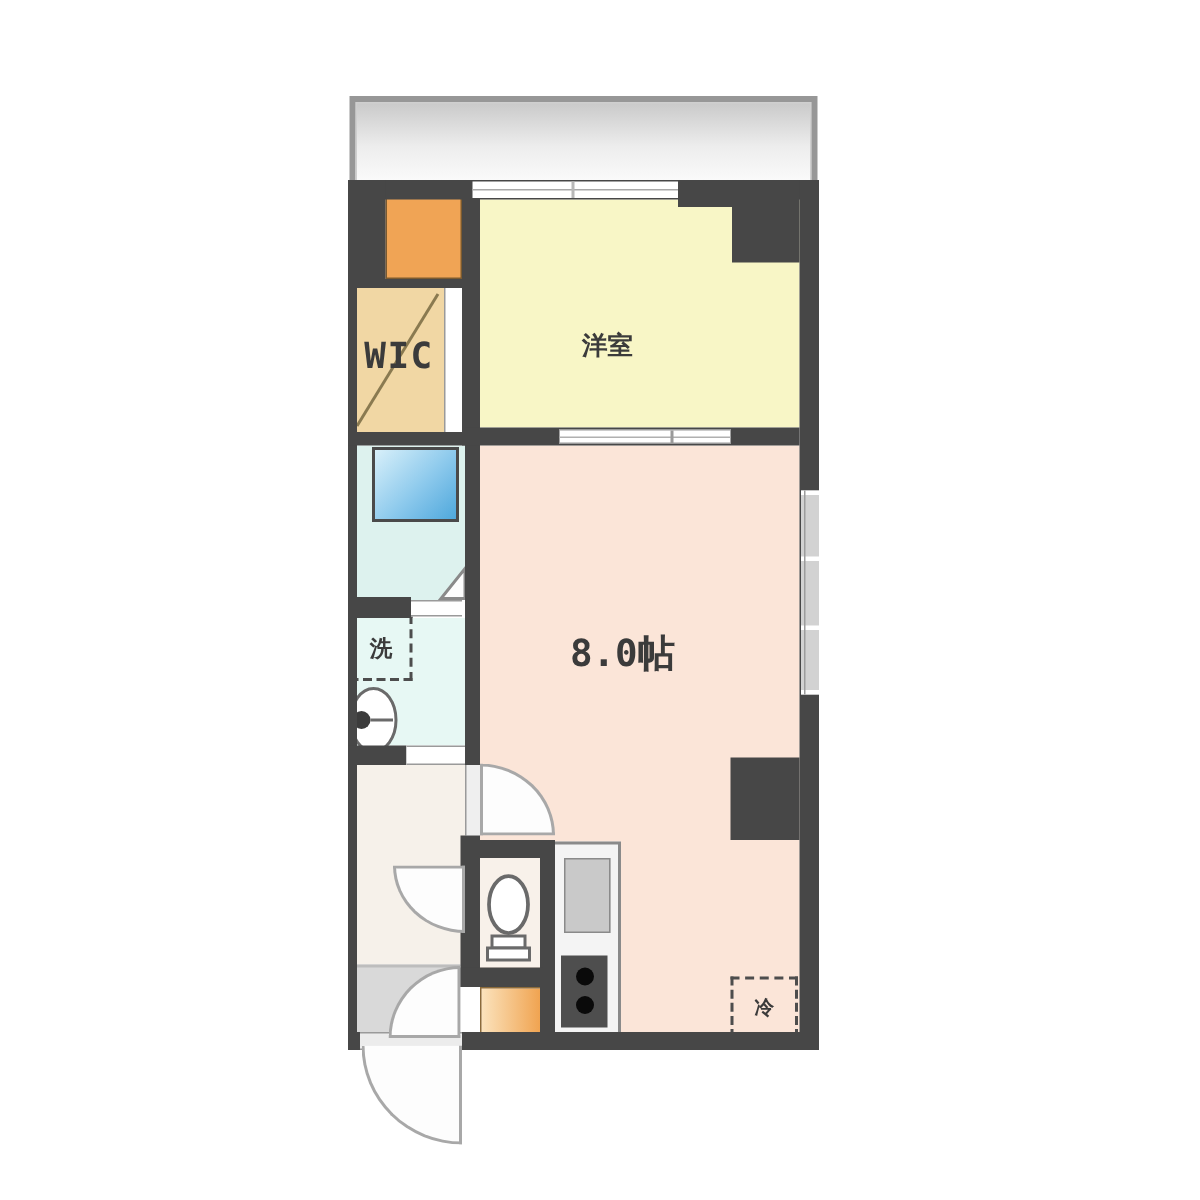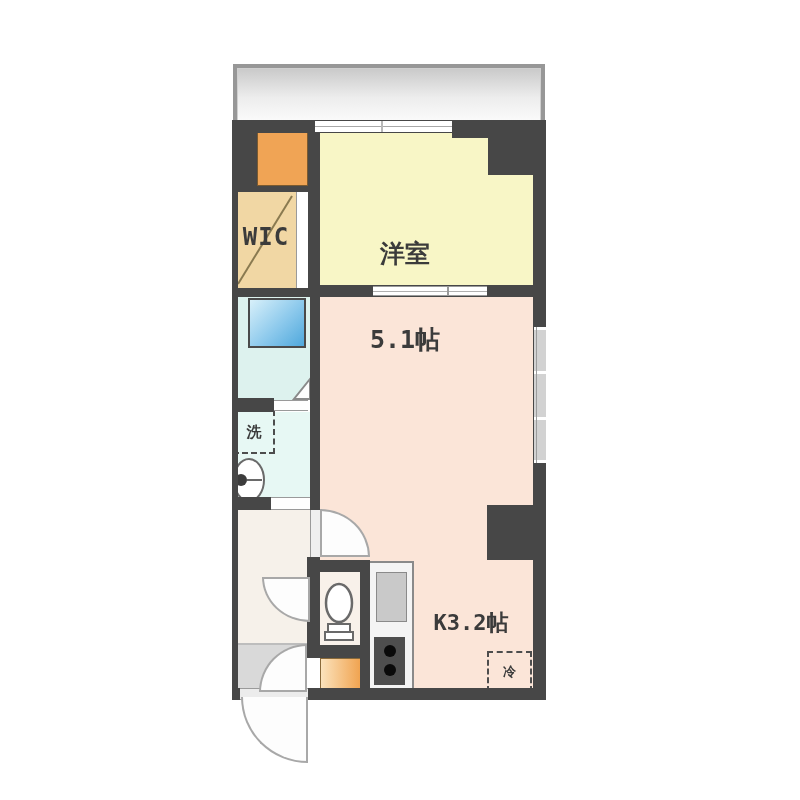--- a/index.html
+++ b/index.html
@@ -109,22 +109,21 @@
     <div style="position:absolute;left:2px;top:0;width:1px;height:136px;background:#9c9c9c;"></div>
   </div>
 
   <div class="opening" style="left:240px;top:688px;width:68px;height:12px;background:#ececec;"></div>
 
   <div class="arc" style="left:320px;top:509px;width:50px;height:48px;border-radius:0 100% 0 0;"></div>
   <div class="arc" style="left:262px;top:577px;width:48px;height:45px;border-radius:0 0 0 100%;"></div>
   <div class="arc" style="left:259px;top:644px;width:48px;height:48px;border-radius:100% 0 0 0;"></div>
   <div class="arc" style="left:241px;top:697px;width:67px;height:66px;border-radius:0 0 0 100%;border-top:none;"></div>
 
-  <div class="label" style="left:330px;top:182px;width:150px;font-size:25px;">
+  <div class="label" style="left:330px;top:182px;width:150px;font-size:17px;font-family:Liberation Serif, serif;">
     <div>洋室</div>
-    <div>5.1帖</div>
   </div>
   <div class="label" style="left:340px;top:364px;width:150px;font-size:25px;">
+    <div>8.0帖</div>
   </div>
-  <div class="label" style="left:415px;top:610px;width:112px;font-size:22px;">K3.2帖</div>
   <div class="label" style="left:238px;top:224px;width:56px;font-size:24px;letter-spacing:1px;">WIC</div>
 
 </div>
 
 </body></html>

